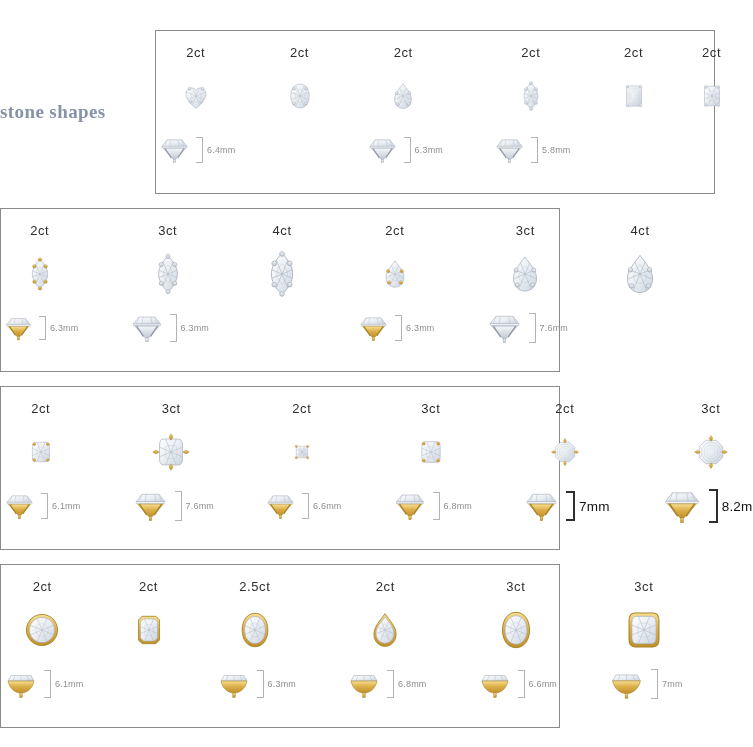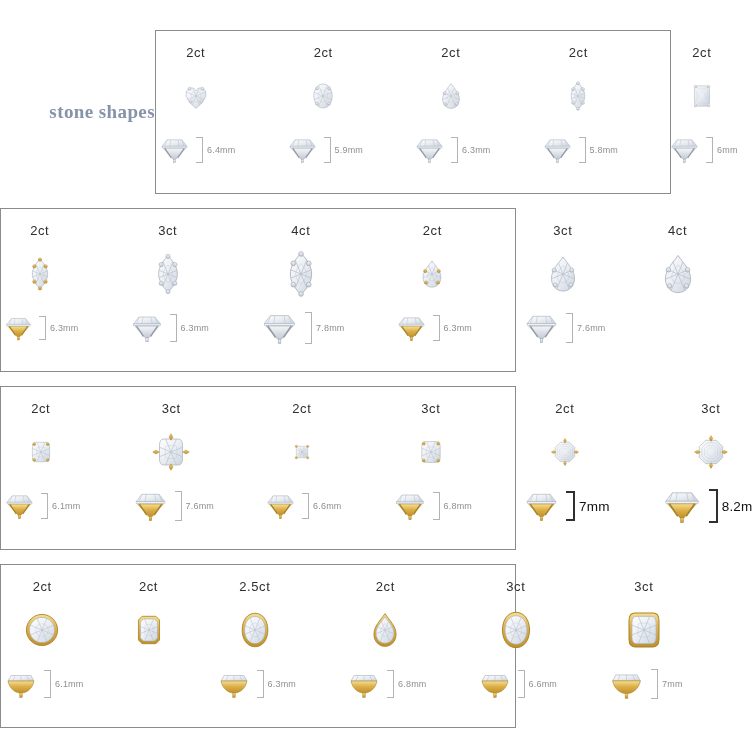--- a/index.html
+++ b/index.html
@@ -1,21 +1,21 @@
 <!DOCTYPE html>
 <html><head>
 <meta charset="utf-8">
 <style>
   html,body{margin:0;padding:0;background:#ffffff;}
   body{width:753px;height:747px;font-family:"Liberation Sans",sans-serif;overflow:hidden;}
   .chart{padding-top:30px;}
   .section{display:flex;margin:0 0 14px 0;height:164px;}
-  .label-col{width:155px;display:flex;align-items:center;justify-content:flex-end;}
+  .label-col{width:155px;display:flex;align-items:center;justify-content:flex-start;}
   .section-label{font-family:"Liberation Serif",serif;font-weight:bold;font-size:19px;color:#8793A8;letter-spacing:0.4px;}
-  .box{width:516px;box-sizing:border-box;border:1px solid #8b8b8b;display:grid;grid-template-columns:repeat(6,1fr);background:#fff;gap:48px;}
+  .box{width:560px;box-sizing:border-box;border:1px solid #8b8b8b;display:grid;grid-template-columns:repeat(6,1fr);background:#fff;gap:48px;}
   .item{display:flex;flex-direction:column;align-items:center;padding-top:14px;}
   .carat{font-size:13px;color:#2e2e2e;letter-spacing:0.6px;height:22px;}
   .stone-slot{height:58px;display:flex;align-items:center;justify-content:center;}
   .side-row{height:46px;display:flex;align-items:center;margin-top:2px;}
   .side-icon{display:flex;align-items:center;}
   .bracket{box-sizing:border-box;width:7px;border:1px solid #b3b3b3;border-left:none;margin:0 4px 0 3px;}
   .mm{font-size:9px;color:#8f8f8f;letter-spacing:0.2px;white-space:nowrap;}
   .item.hl .bracket{border-color:#2f2f2f;border-width:2px;border-left:none;width:9px;}
   .item.hl .mm{font-size:13.5px;color:#111111;}
 </style>
@@ -118,39 +118,20 @@
                 <g transform="translate(20 20) scale(0.5) translate(-20 -20)">
                   <path d="M20 5 C27 5 31.5 11.5 31.5 20 C31.5 28.5 27 35 20 35 C13 35 8.5 28.5 8.5 20 C8.5 11.5 13 5 20 5 Z"></path>
                 </g>
               </g>
               <circle cx="12.5" cy="10.5" r="1.9" fill="url(#gradSilver)" stroke="#9aa2af" stroke-width="0.5"></circle>
               <circle cx="27.5" cy="10.5" r="1.9" fill="url(#gradSilver)" stroke="#9aa2af" stroke-width="0.5"></circle>
               <circle cx="12.5" cy="29.5" r="1.9" fill="url(#gradSilver)" stroke="#9aa2af" stroke-width="0.5"></circle>
               <circle cx="27.5" cy="29.5" r="1.9" fill="url(#gradSilver)" stroke="#9aa2af" stroke-width="0.5"></circle>
             </svg>
           </div>
-          <div class="side-row">
-            <span class="side-icon">
-              <svg width="37" height="28" viewBox="0 0 40 30">
-                <path d="M12 4 L28 4 L33.5 11 L6.5 11 Z" fill="url(#gradStone)" stroke="#a9b0bc" stroke-width="0.6"></path>
-                <g stroke="#b6bdc9" stroke-width="0.5">
-                  <line x1="12" y1="4" x2="9.5" y2="11"></line>
-                  <line x1="16" y1="4" x2="14.8" y2="11"></line>
-                  <line x1="24" y1="4" x2="25.2" y2="11"></line>
-                  <line x1="28" y1="4" x2="30.5" y2="11"></line>
-                </g>
-                <rect x="6.5" y="11" width="27" height="1.8" fill="#eef1f4" stroke="#a9b0bc" stroke-width="0.4"></rect>
-                <path d="M8 13.2 L32 13.2 L21.5 25 L18.5 25 Z" fill="url(#gradSilver)" stroke="#949caa" stroke-width="0.5"></path>
-                <path d="M9.5 13.2 L16.5 23.5 M30.5 13.2 L23.5 23.5" stroke="#949caa" stroke-width="1.4" fill="none"></path>
-                <rect x="18.8" y="25" width="2.4" height="3.8" fill="url(#gradSilver)" stroke="#949caa" stroke-width="0.4"></rect>
-              </svg>
-            </span>
-            <span class="bracket" style="height:26px"></span>
-            <span class="mm">5.9mm</span>
-          </div>
         </div>
         <div class="item">
           <div class="carat">2ct</div>
           <div class="stone-slot">
             <svg width="32" height="32" viewBox="0 0 40 40">
               <defs>
                 <clipPath id="c3">
                   <path d="M20 4.5 C24.5 11 30.5 16.5 30.5 24 C30.5 30.5 26 35.5 20 35.5 C14 35.5 9.5 30.5 9.5 24 C9.5 16.5 15.5 11 20 4.5 Z"></path>
                 </clipPath>
               </defs>
@@ -265,39 +246,20 @@
                 <g transform="translate(20 20) scale(0.35) translate(-20 -20)">
                   <path d="M14 6.5 L26 6.5 L30 10.5 L30 29.5 L26 33.5 L14 33.5 L10 29.5 L10 10.5 Z"></path>
                 </g>
               </g>
               <circle cx="11.5" cy="7.5" r="1.9" fill="url(#gradSilver)" stroke="#9aa2af" stroke-width="0.5"></circle>
               <circle cx="28.5" cy="7.5" r="1.9" fill="url(#gradSilver)" stroke="#9aa2af" stroke-width="0.5"></circle>
               <circle cx="11.5" cy="32.5" r="1.9" fill="url(#gradSilver)" stroke="#9aa2af" stroke-width="0.5"></circle>
               <circle cx="28.5" cy="32.5" r="1.9" fill="url(#gradSilver)" stroke="#9aa2af" stroke-width="0.5"></circle>
             </svg>
           </div>
-          <div class="side-row">
-            <span class="side-icon">
-              <svg width="37" height="28" viewBox="0 0 40 30">
-                <path d="M12 4 L28 4 L33.5 11 L6.5 11 Z" fill="url(#gradStone)" stroke="#a9b0bc" stroke-width="0.6"></path>
-                <g stroke="#b6bdc9" stroke-width="0.5">
-                  <line x1="12" y1="4" x2="9.5" y2="11"></line>
-                  <line x1="16" y1="4" x2="14.8" y2="11"></line>
-                  <line x1="24" y1="4" x2="25.2" y2="11"></line>
-                  <line x1="28" y1="4" x2="30.5" y2="11"></line>
-                </g>
-                <rect x="6.5" y="11" width="27" height="1.8" fill="#eef1f4" stroke="#a9b0bc" stroke-width="0.4"></rect>
-                <path d="M8 13.2 L32 13.2 L21.5 25 L18.5 25 Z" fill="url(#gradSilver)" stroke="#949caa" stroke-width="0.5"></path>
-                <path d="M9.5 13.2 L16.5 23.5 M30.5 13.2 L23.5 23.5" stroke="#949caa" stroke-width="1.4" fill="none"></path>
-                <rect x="18.8" y="25" width="2.4" height="3.8" fill="url(#gradSilver)" stroke="#949caa" stroke-width="0.4"></rect>
-              </svg>
-            </span>
-            <span class="bracket" style="height:26px"></span>
-            <span class="mm">6mm</span>
-          </div>
         </div>
         <div class="item">
           <div class="carat">2ct</div>
           <div class="stone-slot">
             <svg width="30" height="30" viewBox="0 0 40 40">
               <defs>
                 <clipPath id="c6">
                   <path d="M13.5 7 L26.5 7 L30 10.5 L30 29.5 L26.5 33 L13.5 33 L10 29.5 L10 10.5 Z"></path>
                 </clipPath>
               </defs>
@@ -452,39 +414,20 @@
                 </g>
               </g>
               <circle cx="20" cy="4" r="1.9" fill="url(#gradSilver)" stroke="#9aa2af" stroke-width="0.5"></circle>
               <circle cx="20" cy="36" r="1.9" fill="url(#gradSilver)" stroke="#9aa2af" stroke-width="0.5"></circle>
               <circle cx="13.8" cy="11.5" r="1.9" fill="url(#gradSilver)" stroke="#9aa2af" stroke-width="0.5"></circle>
               <circle cx="26.2" cy="11.5" r="1.9" fill="url(#gradSilver)" stroke="#9aa2af" stroke-width="0.5"></circle>
               <circle cx="13.8" cy="28.5" r="1.9" fill="url(#gradSilver)" stroke="#9aa2af" stroke-width="0.5"></circle>
               <circle cx="26.2" cy="28.5" r="1.9" fill="url(#gradSilver)" stroke="#9aa2af" stroke-width="0.5"></circle>
             </svg>
           </div>
-          <div class="side-row">
-            <span class="side-icon">
-              <svg width="45" height="34" viewBox="0 0 40 30">
-                <path d="M12 4 L28 4 L33.5 11 L6.5 11 Z" fill="url(#gradStone)" stroke="#a9b0bc" stroke-width="0.6"></path>
-                <g stroke="#b6bdc9" stroke-width="0.5">
-                  <line x1="12" y1="4" x2="9.5" y2="11"></line>
-                  <line x1="16" y1="4" x2="14.8" y2="11"></line>
-                  <line x1="24" y1="4" x2="25.2" y2="11"></line>
-                  <line x1="28" y1="4" x2="30.5" y2="11"></line>
-                </g>
-                <rect x="6.5" y="11" width="27" height="1.8" fill="#eef1f4" stroke="#a9b0bc" stroke-width="0.4"></rect>
-                <path d="M8 13.2 L32 13.2 L21.5 25 L18.5 25 Z" fill="url(#gradSilver)" stroke="#949caa" stroke-width="0.5"></path>
-                <path d="M9.5 13.2 L16.5 23.5 M30.5 13.2 L23.5 23.5" stroke="#949caa" stroke-width="1.4" fill="none"></path>
-                <rect x="18.8" y="25" width="2.4" height="3.8" fill="url(#gradSilver)" stroke="#949caa" stroke-width="0.4"></rect>
-              </svg>
-            </span>
-            <span class="bracket" style="height:32px"></span>
-            <span class="mm">7.8mm</span>
-          </div>
         </div>
         <div class="item">
           <div class="carat">2ct</div>
           <div class="stone-slot">
             <svg width="34" height="34" viewBox="0 0 40 40">
               <defs>
                 <clipPath id="c10">
                   <path d="M20 4.5 C24.5 11 30.5 16.5 30.5 24 C30.5 30.5 26 35.5 20 35.5 C14 35.5 9.5 30.5 9.5 24 C9.5 16.5 15.5 11 20 4.5 Z"></path>
                 </clipPath>
               </defs>

